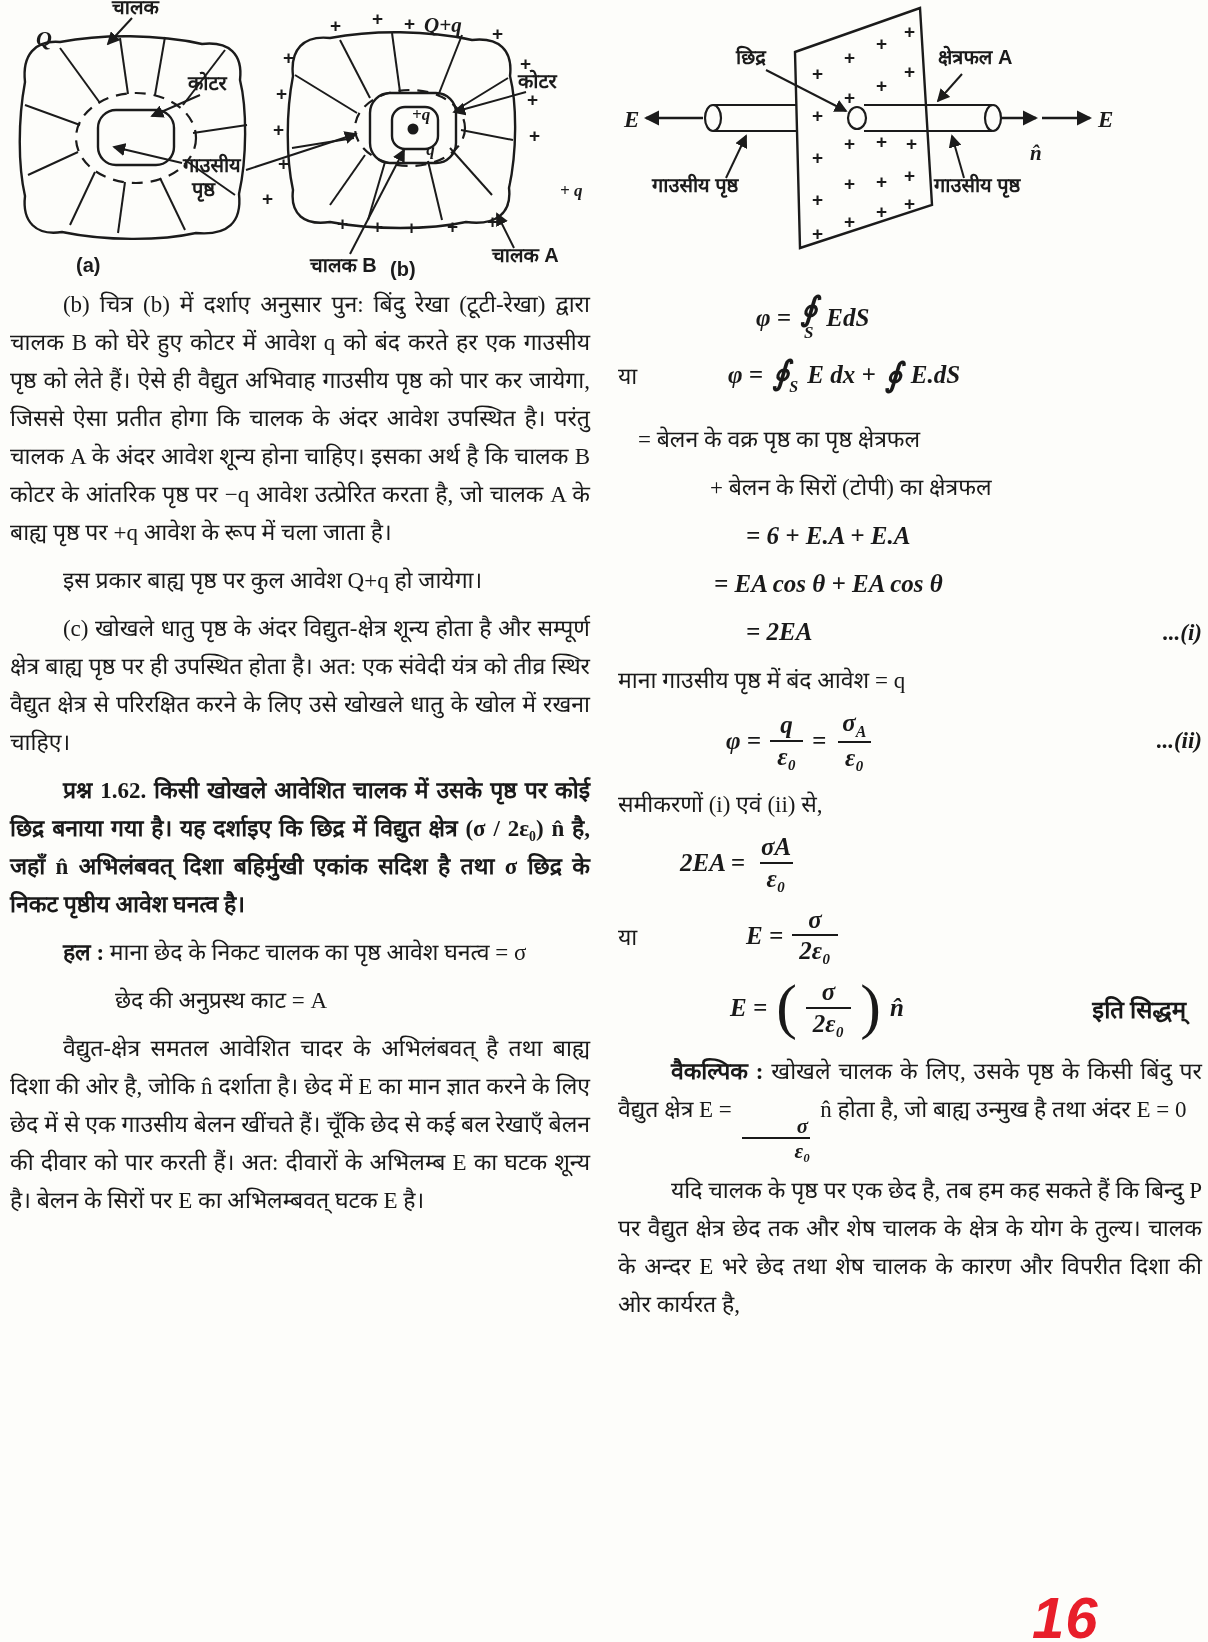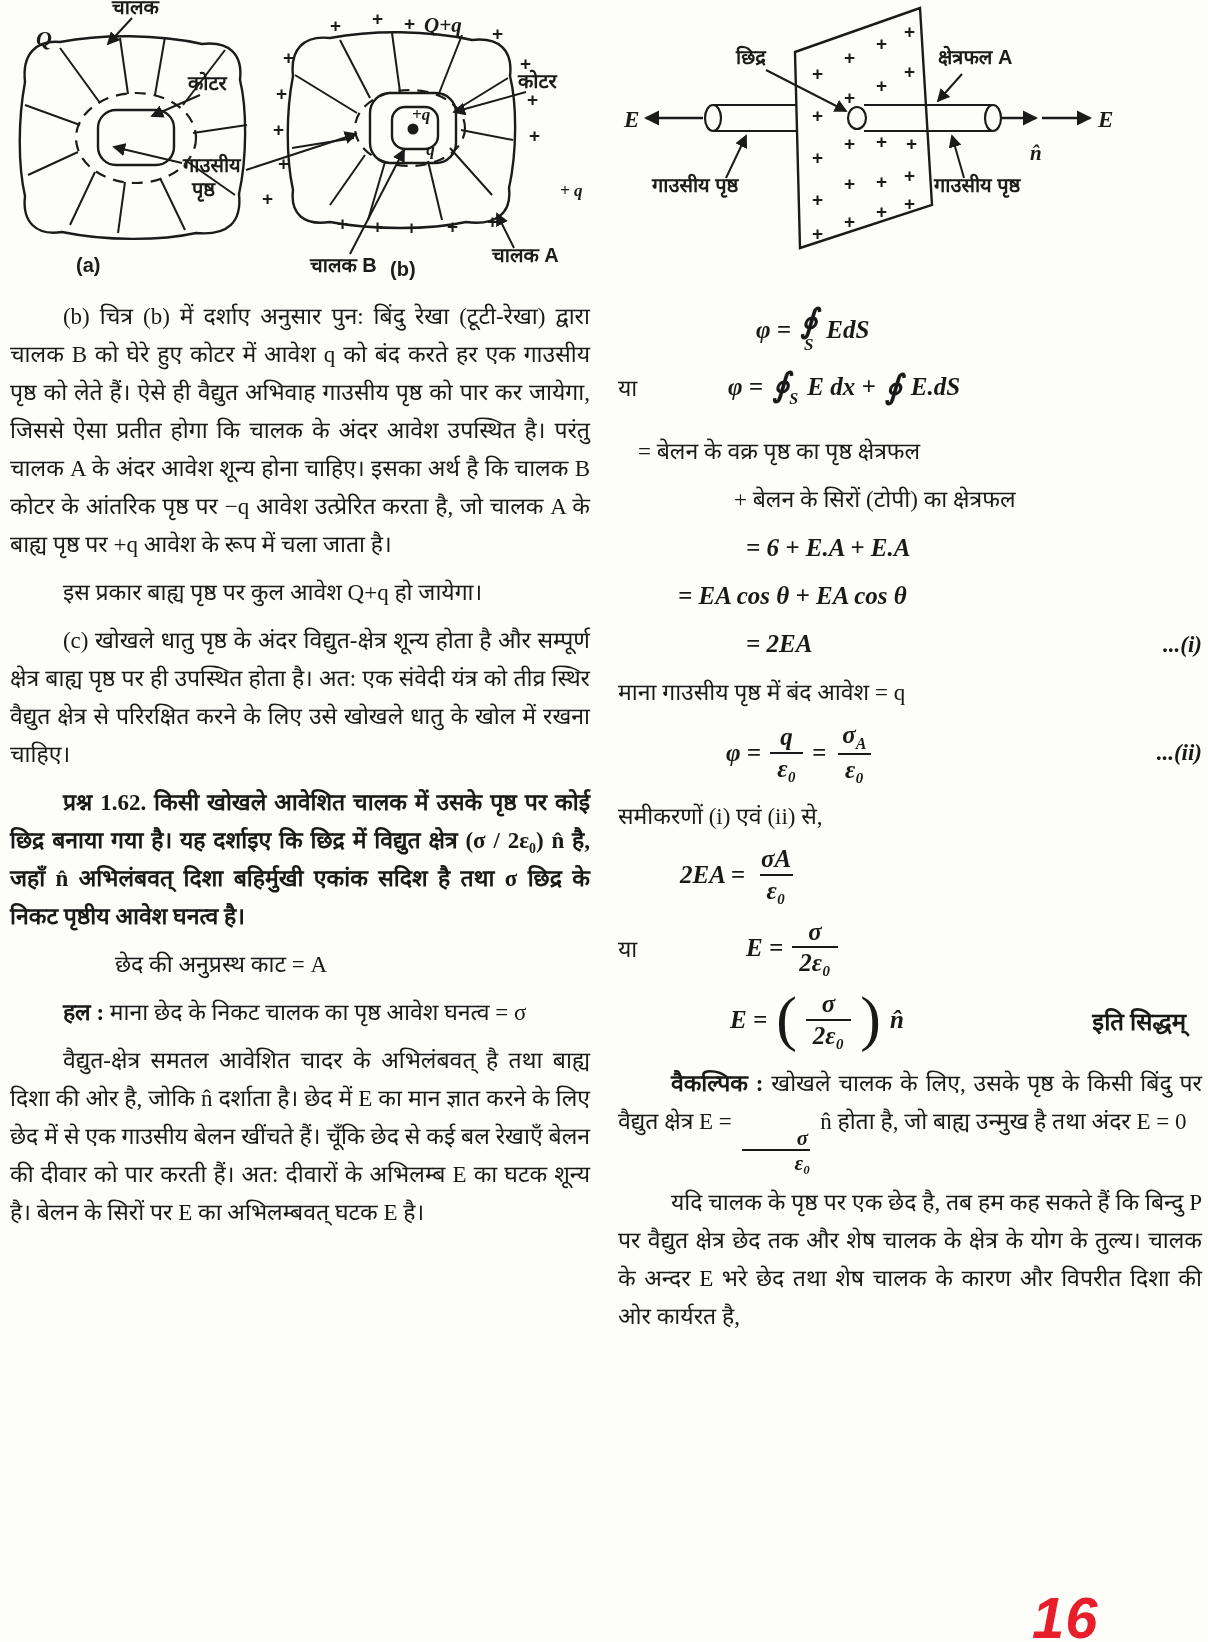--- a/index.html
+++ b/index.html
@@ -1,18 +1,18 @@
 <!DOCTYPE html>
 <html><head>
 <meta charset="utf-8">
 <style>
   html,body{margin:0;padding:0;background:#e8e8e4;}
   .page{position:relative;width:1208px;height:1642px;background:#fdfdfa;color:#191919;
         font-family:"Liberation Serif", serif;overflow:hidden;}
-  .col{position:absolute;top:298px;}
+  .col{position:absolute;top:286px;}
   .col.leftcol{left:10px;width:580px;}
   .col.rightcol{left:618px;width:584px;}
   .para{font-size:23px;line-height:38px;text-align:justify;margin:0 0 10px 0;text-indent:2.3em;}
   .bold{font-weight:700;}
   .indent-mid{text-indent:0;margin-left:105px;}
   
   .rline{font-size:23px;line-height:40px;margin:0 0 8px 0;}
   .flexline{display:flex;align-items:baseline;}
   .eqrow{display:flex;align-items:center;margin:4px 0 12px 0;}
   .eqbody{display:inline-flex;align-items:center;gap:9px;}
@@ -182,22 +182,22 @@
     <line x1="126" y1="178" x2="146" y2="136" stroke="#1b1b1b" stroke-width="2" marker-end="url(#arr)"></line>
     <text class="dev" x="334" y="192">गाउसीय पृष्ठ</text>
     <line x1="364" y1="178" x2="352" y2="136" stroke="#1b1b1b" stroke-width="2" marker-end="url(#arr)"></line>
   </svg>
 
   <div class="col leftcol">
     <p class="para">(b) चित्र (b) में दर्शाए अनुसार पुन: बिंदु रेखा (टूटी-रेखा) द्वारा चालक B को घेरे हुए कोटर में आवेश q को बंद करते हर एक गाउसीय पृष्ठ को लेते हैं। ऐसे ही वैद्युत अभिवाह गाउसीय पृष्ठ को पार कर जायेगा, जिससे ऐसा प्रतीत होगा कि चालक के अंदर आवेश उपस्थित है। परंतु चालक A के अंदर आवेश शून्य होना चाहिए। इसका अर्थ है कि चालक B कोटर के आंतरिक पृष्ठ पर −q आवेश उत्प्रेरित करता है, जो चालक A के बाह्य पृष्ठ पर +q आवेश के रूप में चला जाता है।</p>
     <p class="para">इस प्रकार बाह्य पृष्ठ पर कुल आवेश Q+q हो जायेगा।</p>
     <p class="para">(c) खोखले धातु पृष्ठ के अंदर विद्युत-क्षेत्र शून्य होता है और सम्पूर्ण क्षेत्र बाह्य पृष्ठ पर ही उपस्थित होता है। अत: एक संवेदी यंत्र को तीव्र स्थिर वैद्युत क्षेत्र से परिरक्षित करने के लिए उसे खोखले धातु के खोल में रखना चाहिए।</p>
     <p class="para bold">प्रश्न 1.62. किसी खोखले आवेशित चालक में उसके पृष्ठ पर कोई छिद्र बनाया गया है। यह दर्शाइए कि छिद्र में विद्युत क्षेत्र (σ / 2ε₀) n̂ है, जहाँ n̂ अभिलंबवत् दिशा बहिर्मुखी एकांक सदिश है तथा σ छिद्र के निकट पृष्ठीय आवेश घनत्व है।</p>
+    <p class="para"><span class="bold">हल :</span> <span>माना छेद के निकट चालक का पृष्ठ आवेश घनत्व = σ</span></p>
     <p class="para indent-mid">छेद की अनुप्रस्थ काट = A</p>
-    <p class="para"><span class="bold">हल :</span> <span>माना छेद के निकट चालक का पृष्ठ आवेश घनत्व = σ</span></p>
     <p class="para">वैद्युत-क्षेत्र समतल आवेशित चादर के अभिलंबवत् है तथा बाह्य दिशा की ओर है, जोकि n̂ दर्शाता है। छेद में E का मान ज्ञात करने के लिए छेद में से एक गाउसीय बेलन खींचते हैं। चूँकि छेद से कई बल रेखाएँ बेलन की दीवार को पार करती हैं। अत: दीवारों के अभिलम्ब E का घटक शून्य है। बेलन के सिरों पर E का अभिलम्बवत् घटक E है।</p>
   </div>
 
   <div class="col rightcol">
 
     <div class="eqrow" style="margin-top:8px;">
       <span class="eqbody" style="margin-left:138px;">
         <span class="m">φ =</span>
         <span class="oint-col">
             <span class="oint">∮</span>
@@ -212,23 +212,23 @@
       <span class="eqbody" style="margin-left:40px;">
         <span class="m">φ =</span>
         <span class="oint"><span>∮</span><sub>S</sub></span>
         <span class="m">E dx +</span>
         <span class="oint">∮</span>
         <span class="m">E.dS</span>
       </span>
     </div>
 
     <div class="rline" style="margin-left:20px;margin-top:24px;">= बेलन के वक्र पृष्ठ का पृष्ठ क्षेत्रफल</div>
-    <div class="rline" style="margin-left:116px;font-family:Liberation Serif, serif;">+ बेलन के सिरों (टोपी) का क्षेत्रफल</div>
+    <div class="rline" style="margin-left:92px;font-family:Liberation Serif, serif;">+ बेलन के सिरों (टोपी) का क्षेत्रफल</div>
     <div class="rline m" style="margin-left:128px;">= 6 + E.A + E.A</div>
-    <div class="rline m" style="margin-left:60px;">= EA cos θ + EA cos θ</div>
+    <div class="rline m" style="margin-left:96px;">= EA cos θ + EA cos θ</div>
     <div class="rline flexline">
       <span class="m" style="margin-left:128px;">= 2EA</span>
       <span class="eqtag">...(i)</span>
     </div>
 
     <div class="rline" style="margin-top:6px;">माना गाउसीय पृष्ठ में बंद आवेश = q</div>
 
     <div class="eqrow">
       <span class="eqbody" style="margin-left:108px;">
         <span class="m">φ =</span>

